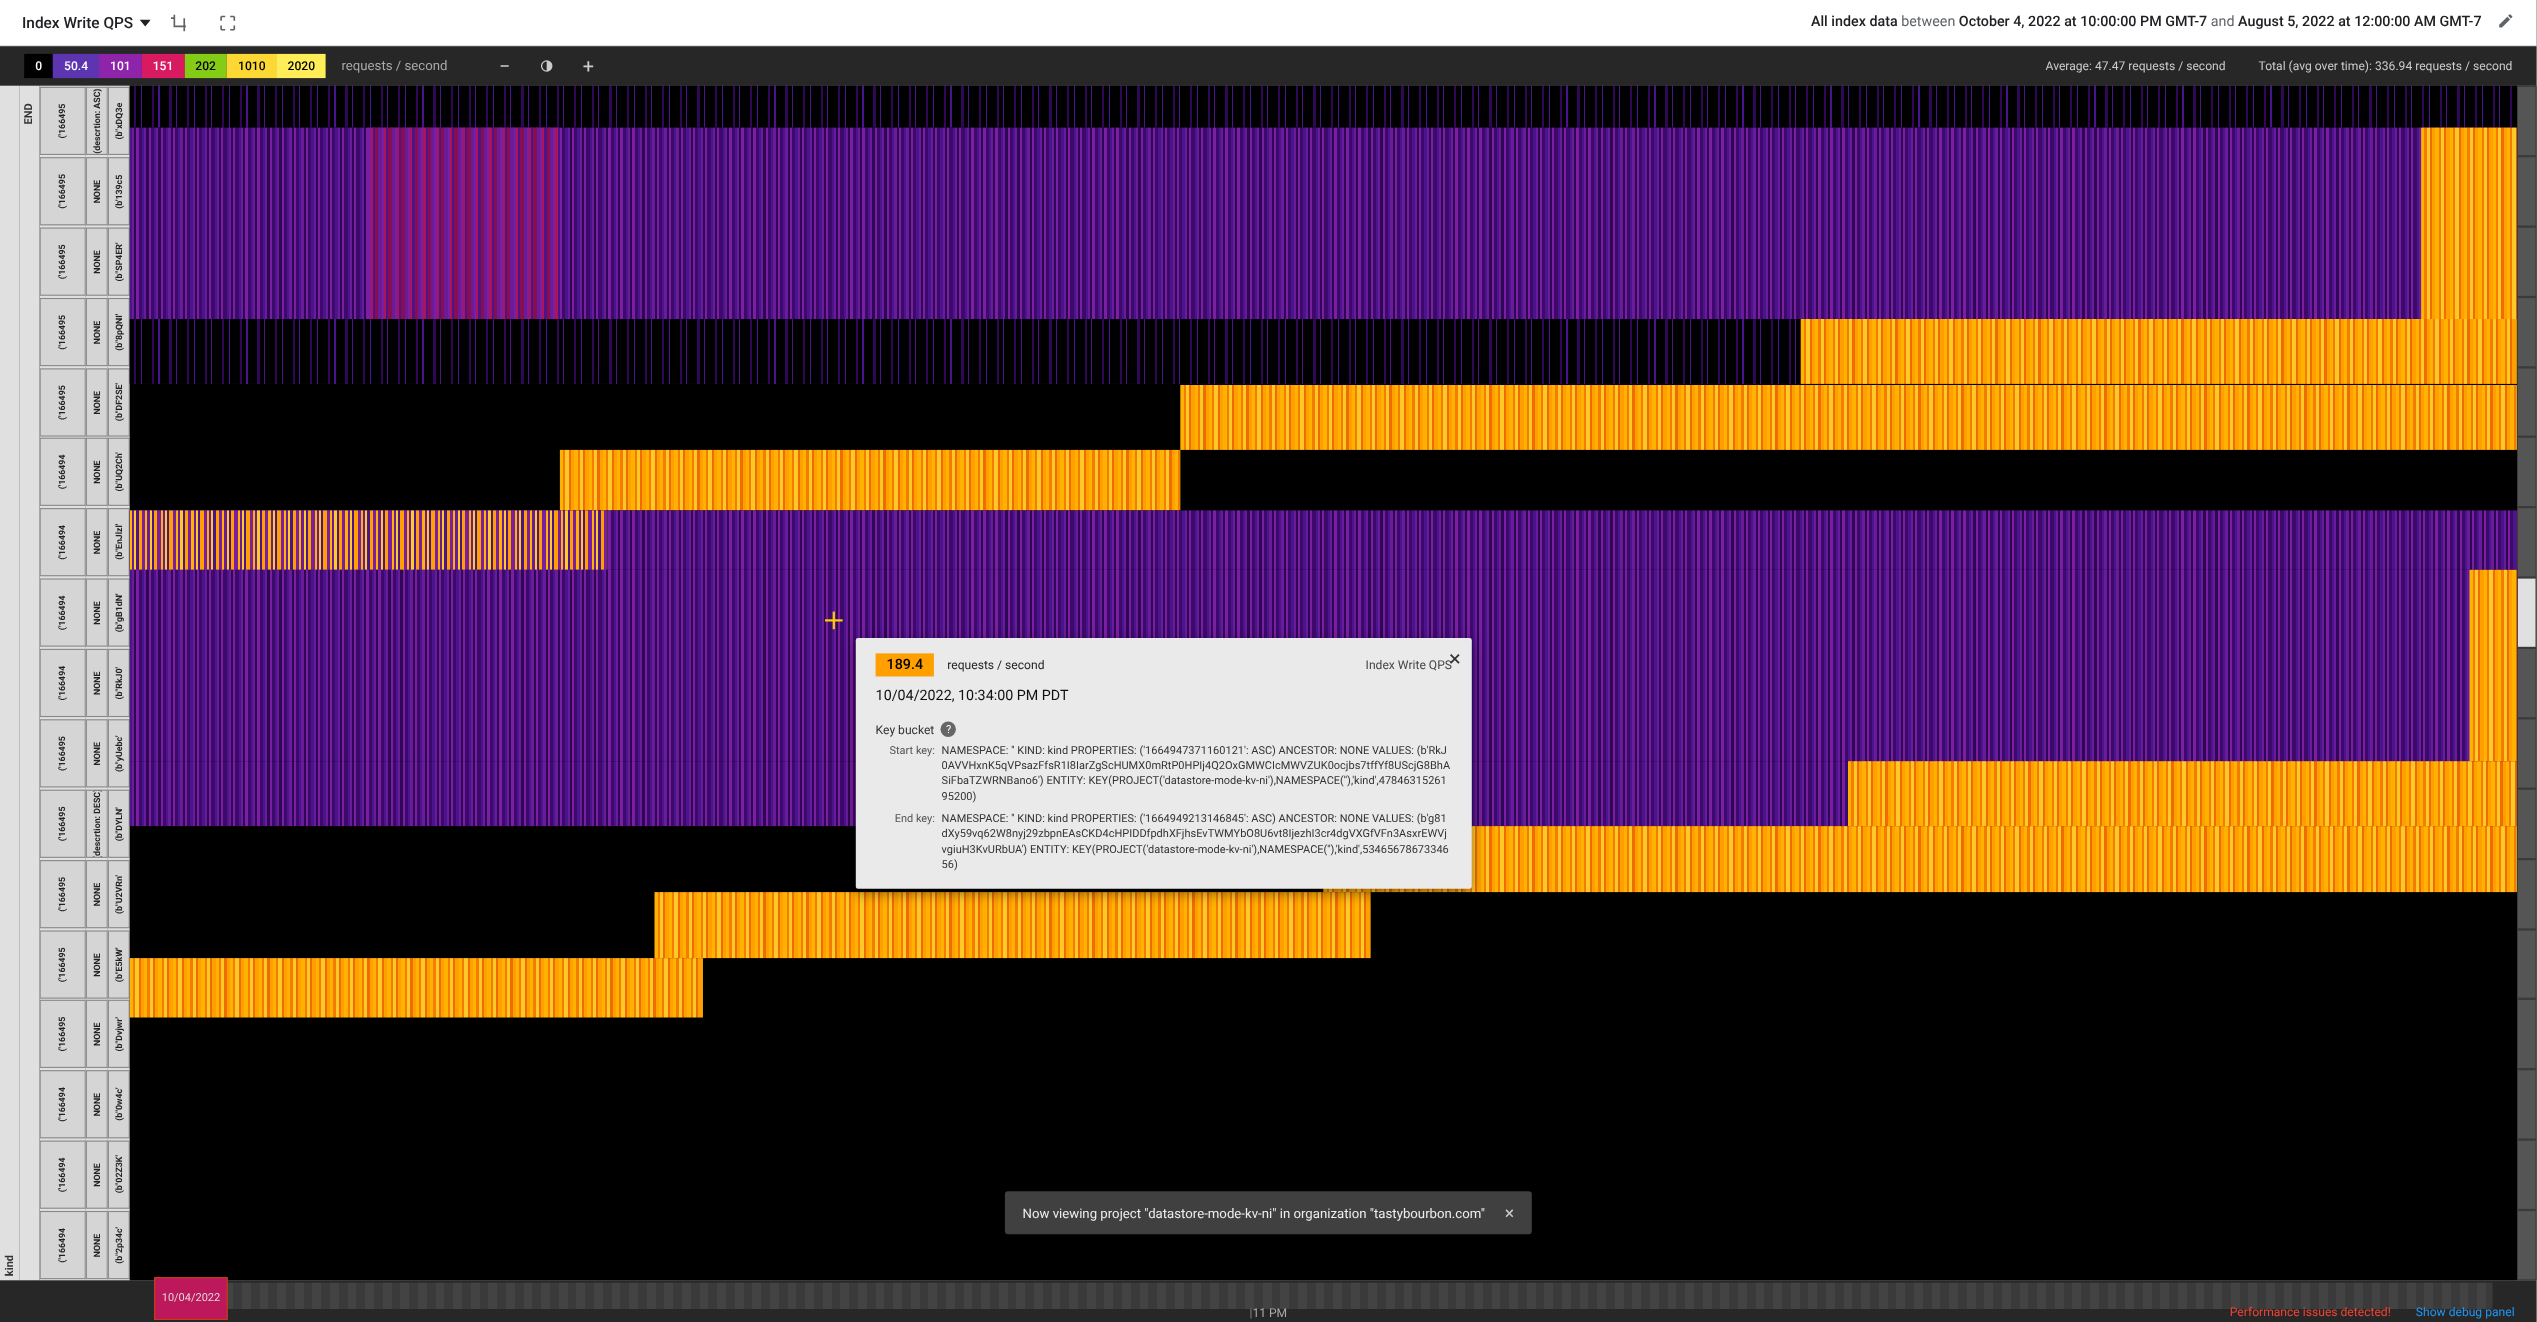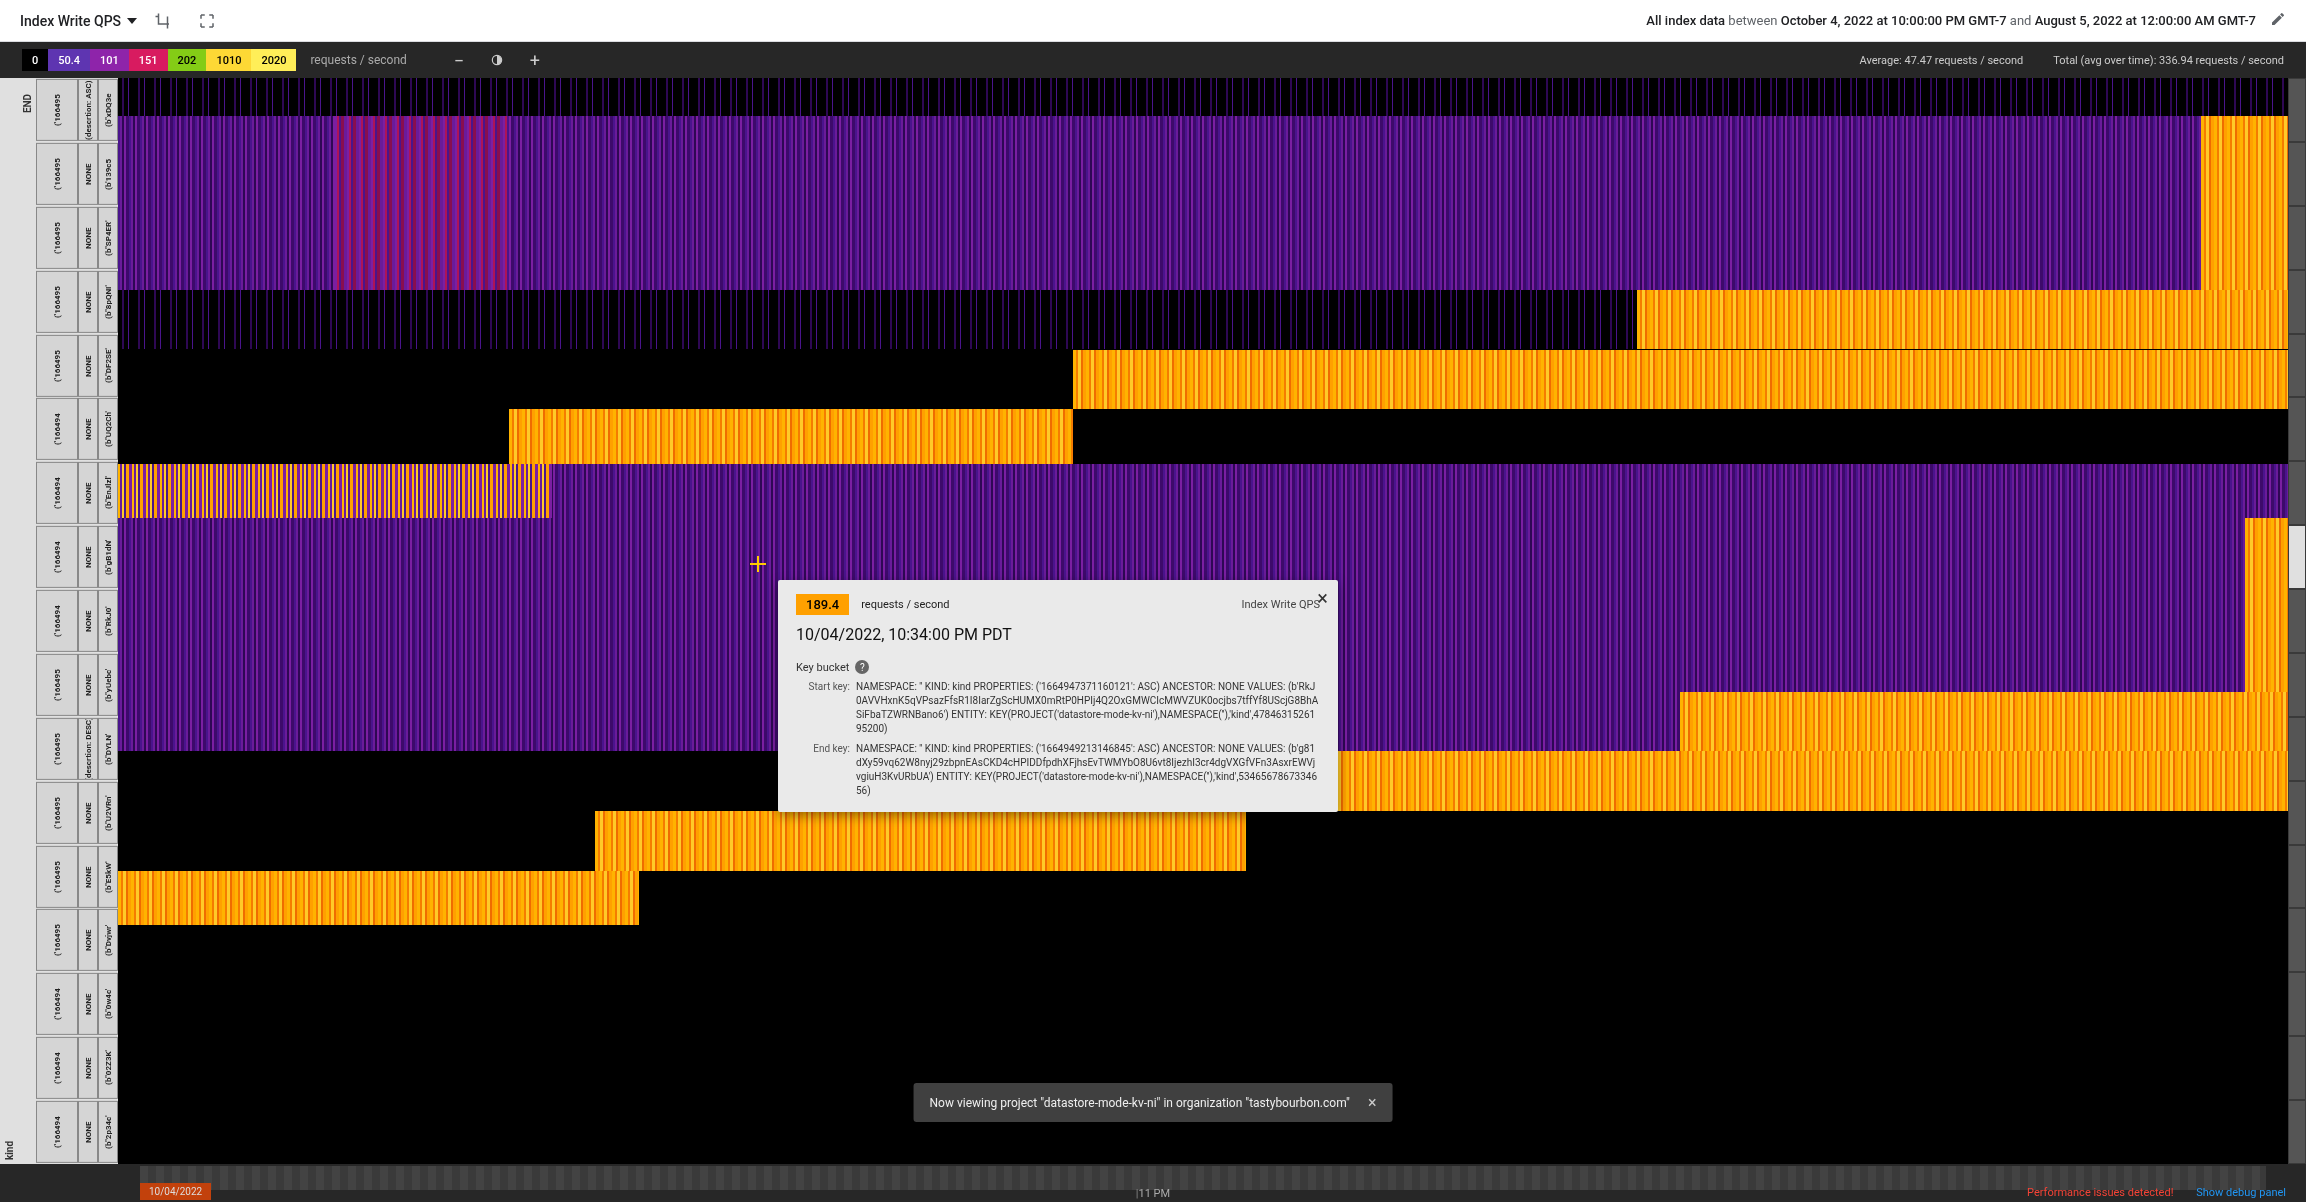--- a/index.html
+++ b/index.html
@@ -172,21 +172,21 @@
 .tt-value-row { display: flex; align-items: center; }
 .tt-value-badge {
   background: #ffa000;
   padding: 3px 10px;
   font-size: 13px;
   font-weight: 500;
   color: #000;
 }
 .tt-unit { margin-left: 12px; color: #222; }
 .tt-metric-name { margin-left: auto; font-size: 11px; color: #444; }
-.tt-ts { margin-top: 10px; font-size: 16px; color: #111; }
+.tt-ts { margin-top: 10px; font-size: 13px; color: #111; }
 .tt-bucket { margin-top: 16px; font-size: 11px; color: #333; display:flex; align-items:center; gap:6px;}
 .tt-help { width: 14px; height: 14px; border-radius:50%; background: #666; color:#fff; display:flex; align-items:center; justify-content:center; font-size:10px; cursor:pointer;}
 .tt-key-row { display: flex; margin-top: 6px; font-size: 10px; line-height: 1.4; color: #333;}
 .tt-key-label { width: 60px; flex-shrink: 0; text-align: right; padding-right: 6px; color: #555;}
 .tt-key-val { flex: 1; word-break: break-all; }
 
 .cursor-mark {
   position: absolute;
   width: 16px;
   height: 16px;
@@ -219,25 +219,25 @@
 .footer-brush::before {
   content: "";
   position: absolute;
   inset: 0;
   background: rgba(120,120,120,0.15);
 }
 .date-label {
   position: absolute;
   left: 140px;
   bottom: 2px;
-  background: #c2410c;
+  background: #be185d;
   color: #ddd;
   font-size: 10px;
-  padding: 0 6px;
-  border: 3px solid #c2410c;
+  padding: 13px 6px;
+  border: 1px solid #c2410c;
 }
 .time-tick {
   position: absolute;
   left: 50%;
   bottom: 2px;
   font-size: 11px;
   color: #aaa;
   transform: translateX(-50%);
 }
 .footer-links {

